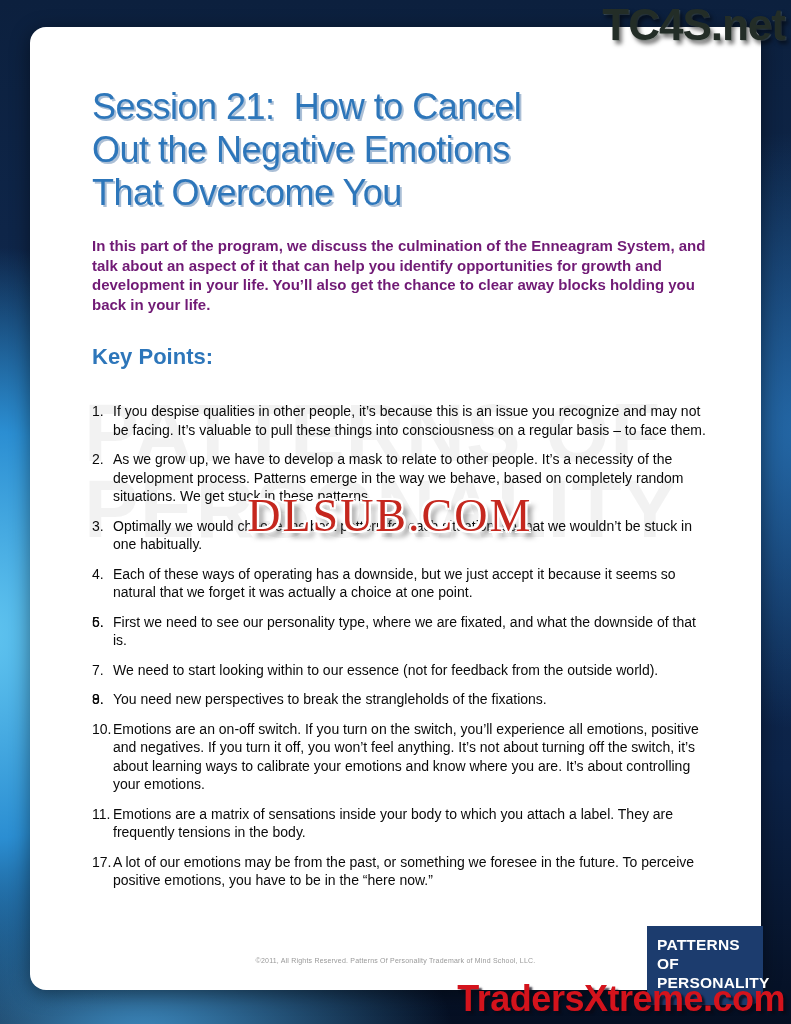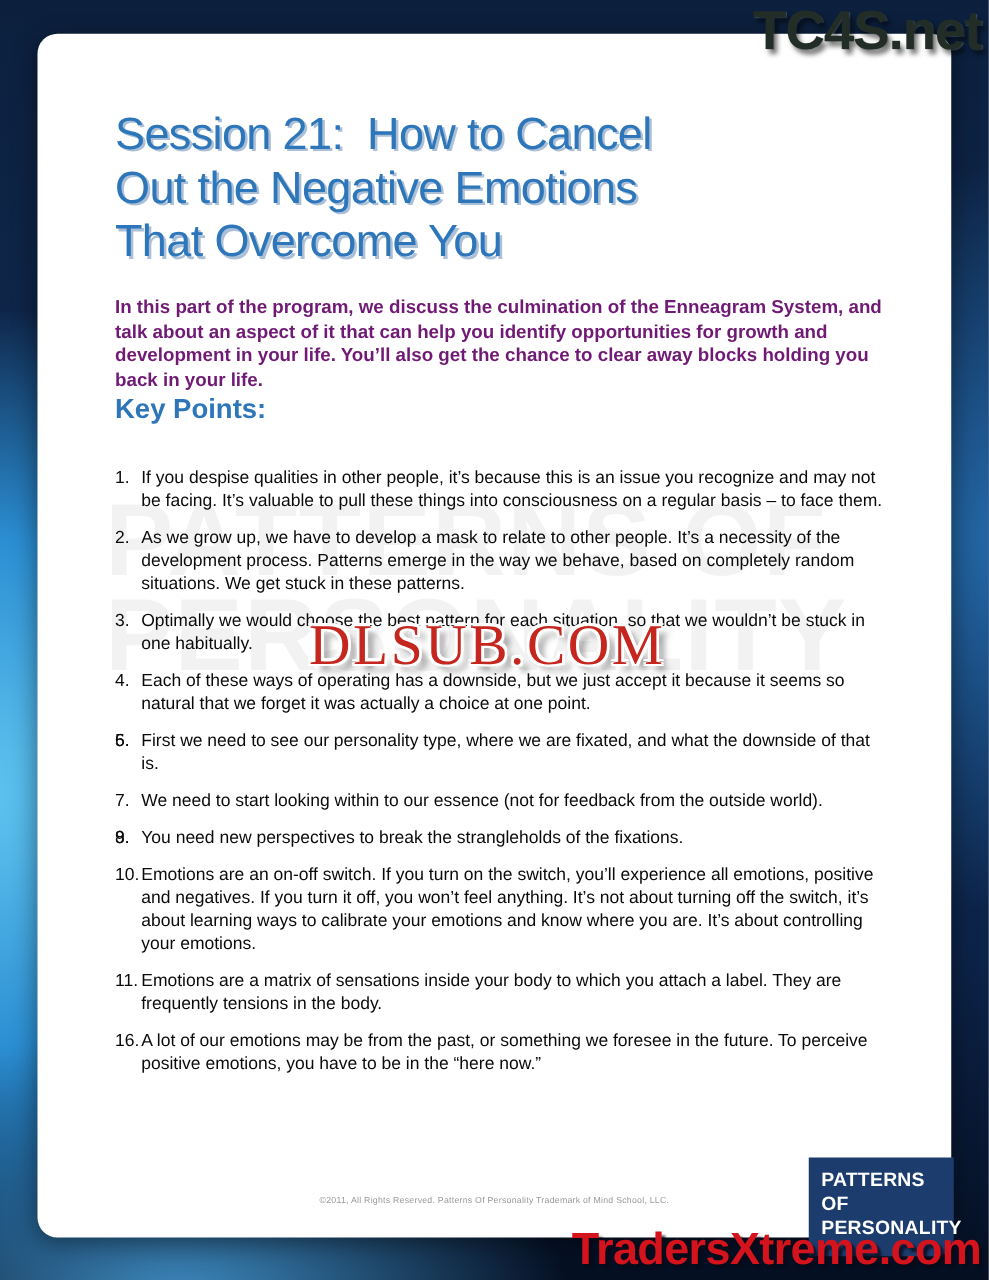--- a/index.html
+++ b/index.html
@@ -58,20 +58,21 @@
 
   .intro {
     margin-top: 22px;
     font-size: 15px;
     font-weight: bold;
     line-height: 19.5px;
     color: #701a75;
   }
 
   .kp-heading {
+    margin-top: 30px;
     font-size: 22px;
     font-weight: bold;
     color: #2d76ba;
   }
 
   .key-points {
     margin-top: 32px;
     list-style: none;
     font-size: 14px;
     line-height: 18.5px;
@@ -226,21 +227,21 @@
             <span class="kp-num">10.</span>
             <span class="kp-text">Emotions are an on-off switch. If you turn on the switch, you’ll experience all emotions, positive and negatives. If you turn it off, you won’t feel anything. It’s not about turning off the switch, it’s about learning ways to calibrate your emotions and know where you are. It’s about controlling your emotions.</span>
           </li>
 
           <li>
             <span class="kp-num">11.</span>
             <span class="kp-text">Emotions are a matrix of sensations inside your body to which you attach a label. They are frequently tensions in the body.</span>
           </li>
 
           <li>
-            <span class="kp-num">16.</span>
+            <span class="kp-num">17.</span>
             <span class="kp-text">A lot of our emotions may be from the past, or something we foresee in the future. To perceive positive emotions, you have to be in the “here now.”</span>
           </li>
         </ol>
     </div>
 
     <div class="footer">©2011, All Rights Reserved. Patterns Of Personality Trademark of Mind School, LLC.</div>
 
     <div class="logo-box">
       <div>PATTERNS OF</div>
       <div>PERSONALITY</div>

